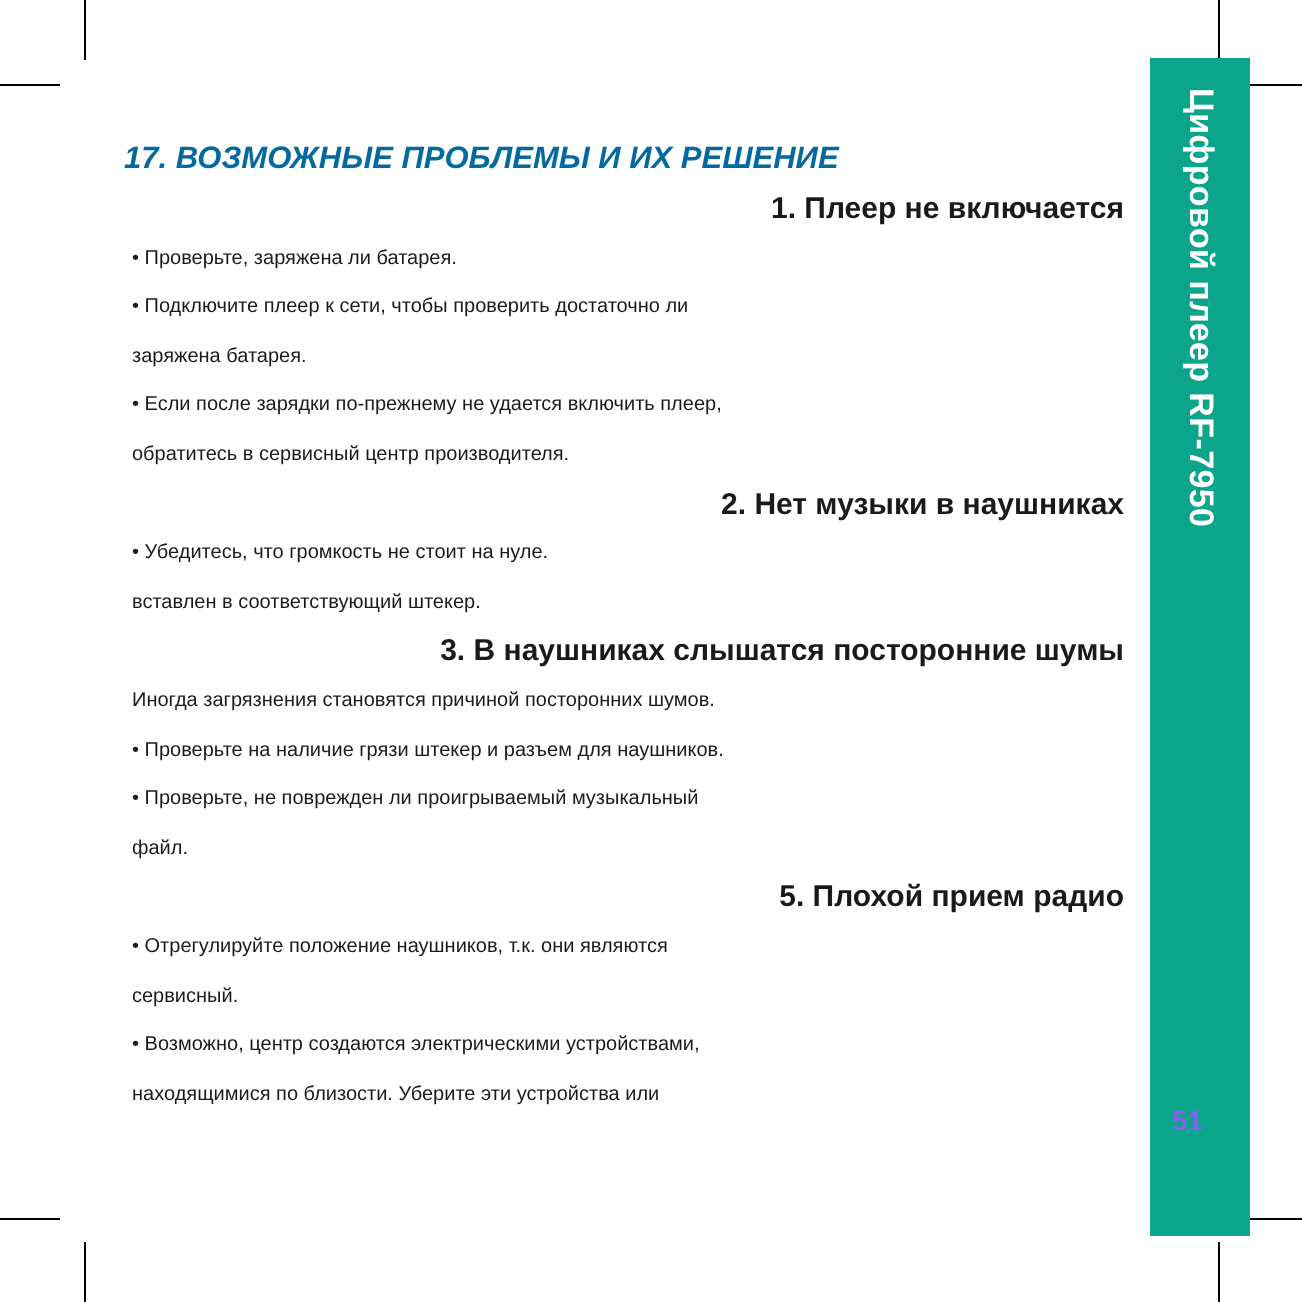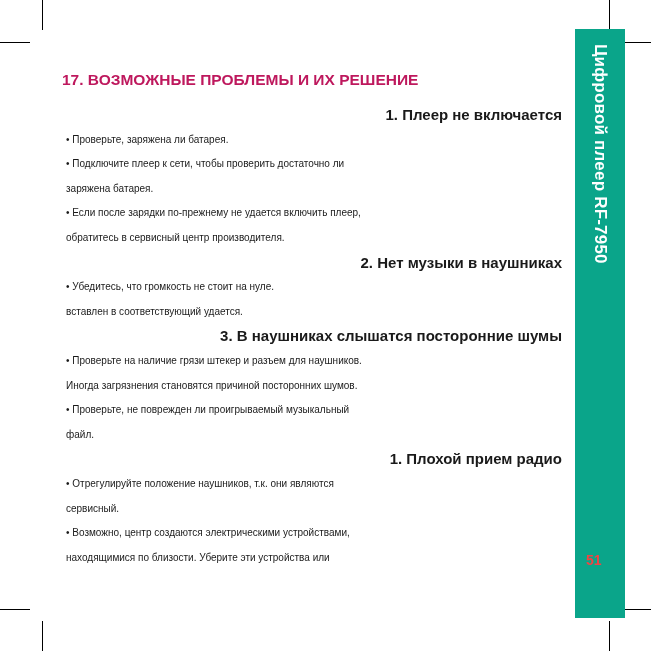--- a/index.html
+++ b/index.html
@@ -1,22 +1,22 @@
 <!DOCTYPE html>
 <html><head>
 <meta charset="utf-8">
 <style>
   html, body { margin:0; padding:0; background:#ffffff; }
   body { width:651px; height:651px; position:relative; overflow:hidden; font-family:"Liberation Sans", sans-serif; color:#1a1a1a; }
   .crop { position:absolute; background:#000; }
   .side-bar { position:absolute; left:575px; top:29px; width:50px; height:589px; background:#0aa58a; }
   .side-title { position:absolute; left:600px; top:44px; transform-origin:0 0; transform:rotate(90deg) translateY(-50%); white-space:nowrap; color:#fff; font-weight:bold; font-size:17px; letter-spacing:0.2px; }
-  .page-num { position:absolute; left:586px; top:552px; color:#ef4444; font-weight:bold; font-size:14px; }
+  .page-num { position:absolute; left:586px; top:552px; color:#8b5cf6; font-weight:bold; font-size:14px; }
   .content { position:absolute; left:62px; top:70px; width:500px; }
-  .title { color:#be185d; font-weight:bold; font-size:15.5px; margin:0 0 15px 0; line-height:20px; }
+  .title { color:#0369a1; font-weight:bold; font-size:15.5px; margin:0 0 5px 0; line-height:20px;font-style:italic; }
   .section-h { font-weight:bold; font-size:15px; line-height:20.6px; margin:0;text-align:right; }
   .line { font-size:10px; line-height:20.6px; margin:4px; white-space:nowrap; }
 </style>
 </head>
 <body>
 
 <div class="crop" style="left:42px;top:0;width:1px;height:30px;"></div>
 <div class="crop" style="left:0;top:42px;width:30px;height:1px;"></div>
 <div class="crop" style="left:609px;top:0;width:1px;height:30px;"></div>
 <div class="crop" style="left:621px;top:42px;width:30px;height:1px;"></div>
@@ -37,31 +37,31 @@
     <div class="line">• Проверьте, заряжена ли батарея.</div>
     <div class="line">• Подключите плеер к сети, чтобы проверить достаточно ли</div>
     <div class="line">заряжена батарея.</div>
     <div class="line">• Если после зарядки по-прежнему не удается включить плеер,</div>
     <div class="line">обратитесь  в сервисный центр производителя.</div>
   </div>
 
   <div>
     <div class="section-h">2. Нет музыки в наушниках</div>
     <div class="line">• Убедитесь, что громкость не стоит на нуле.</div>
-    <div class="line">вставлен в соответствующий удается.</div>
+    <div class="line">вставлен в соответствующий штекер.</div>
   </div>
 
   <div>
     <div class="section-h">3. В наушниках слышатся посторонние шумы</div>
+    <div class="line">Иногда загрязнения становятся причиной посторонних шумов.</div>
     <div class="line">• Проверьте на наличие грязи штекер и разъем для наушников.</div>
-    <div class="line">Иногда загрязнения становятся причиной посторонних шумов.</div>
     <div class="line">• Проверьте, не поврежден ли проигрываемый музыкальный</div>
     <div class="line">файл.</div>
   </div>
 
   <div>
-    <div class="section-h">1. Плохой прием радио</div>
+    <div class="section-h">5. Плохой прием радио</div>
     <div class="line">• Отрегулируйте положение наушников, т.к. они являются</div>
     <div class="line">сервисный.</div>
     <div class="line">• Возможно, центр создаются электрическими устройствами,</div>
     <div class="line">находящимися по близости. Уберите эти устройства или</div>
   </div>
 </div>
 
 </body></html>

